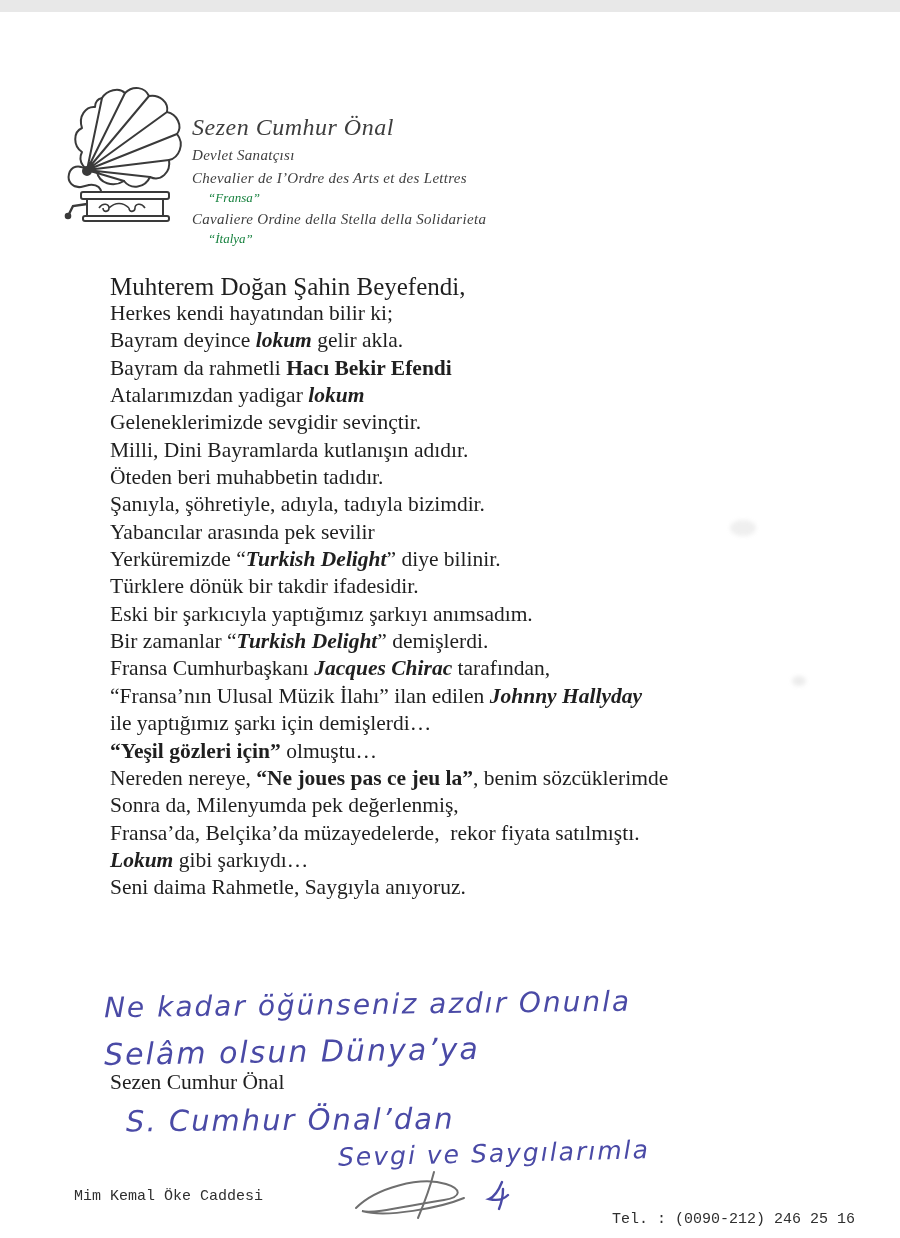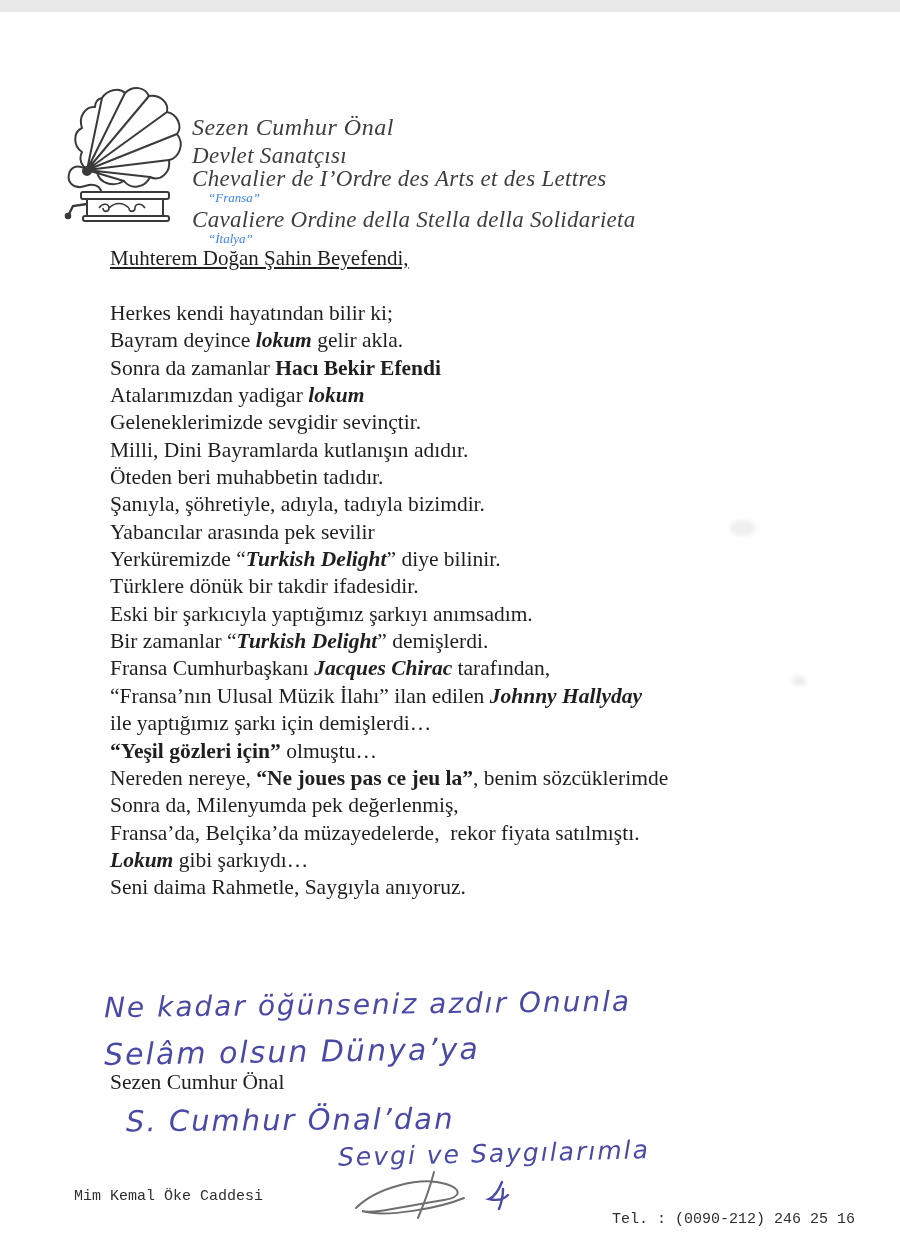--- a/index.html
+++ b/index.html
@@ -6,25 +6,25 @@
   .page {
     position:relative; width:900px; height:1238px; margin:12px auto;
     background:#ffffff; overflow:hidden;
     font-family:"Liberation Serif", serif; color:#1f1f1f;
   }
 
   
   .logo { position:absolute; left:45px; top:72px; width:140px; height:140px; }
   .header-block { position:absolute; left:192px; top:102px; color:#3e3e3e; font-style:italic; }
   .h-name  { font-size:24px; line-height:26px; margin-bottom:4px; letter-spacing:0.5px; }
-  .h-title { font-size:23px; line-height:23px; letter-spacing:0.3px; }
-  .h-note  { font-size:13px; line-height:15px; margin-left:16px; margin-bottom:3px; color:#3b82f6;font-style:italic; }
+  .h-title { font-size:15px; line-height:23px; letter-spacing:0.3px; }
+  .h-note  { font-size:13px; line-height:15px; margin-left:16px; margin-bottom:3px; color:#15803d;font-style:italic; }
 
   
-  .salutation { position:absolute; left:110px; top:234px; font-size:21px;text-decoration:underline; }
+  .salutation { position:absolute; left:110px; top:261px; font-size:25px; }
   .body-block { position:absolute; left:110px; top:288px; font-size:21.5px; line-height:27.35px; width:770px;font-family:Liberation Serif, serif; }
   .ln  { white-space:pre; }
   .seg { font-style:normal; font-weight:normal; }
   .seg.b  { font-weight:bold; }
   .seg.bi { font-weight:bold; font-style:italic; }
 
   
   .hw { position:absolute; color:#4a4aa6; font-family:"DejaVu Sans", sans-serif;
         font-style:italic; letter-spacing:2px; white-space:pre; }
   .hw-1 { left:104px; top:976px;  font-size:28px; transform:rotate(-0.7deg); }
@@ -78,21 +78,21 @@
     <div class="h-note">“Fransa”</div>
     <div class="h-title">Cavaliere Ordine della Stella della Solidarieta</div>
     <div class="h-note">“İtalya”</div>
   </div>
 
   <div class="salutation">Muhterem Doğan Şahin Beyefendi,</div>
 
   <div class="body-block">
     <div class="ln"><span class="seg">Herkes kendi hayatından bilir ki;</span></div>
     <div class="ln"><span class="seg">Bayram deyince </span><span class="seg bi">lokum</span><span class="seg"> gelir akla.</span></div>
-    <div class="ln"><span class="seg">Sonra da zamanlar </span><span class="seg b">Hacı Bekir Efendi</span></div>
+    <div class="ln"><span class="seg">Bayram da rahmetli </span><span class="seg b">Hacı Bekir Efendi</span></div>
     <div class="ln"><span class="seg">Atalarımızdan yadigar </span><span class="seg bi">lokum</span></div>
     <div class="ln"><span class="seg">Geleneklerimizde sevgidir sevinçtir.</span></div>
     <div class="ln"><span class="seg">Milli, Dini Bayramlarda kutlanışın adıdır.</span></div>
     <div class="ln"><span class="seg">Öteden beri muhabbetin tadıdır.</span></div>
     <div class="ln"><span class="seg">Şanıyla, şöhretiyle, adıyla, tadıyla bizimdir.</span></div>
     <div class="ln"><span class="seg">Yabancılar arasında pek sevilir</span></div>
     <div class="ln"><span class="seg">Yerküremizde “</span><span class="seg bi">Turkish Delight</span><span class="seg">” diye bilinir.</span></div>
     <div class="ln"><span class="seg">Türklere dönük bir takdir ifadesidir.</span></div>
     <div class="ln"><span class="seg">Eski bir şarkıcıyla yaptığımız şarkıyı anımsadım.</span></div>
     <div class="ln"><span class="seg">Bir zamanlar “</span><span class="seg bi">Turkish Delight</span><span class="seg">” demişlerdi.</span></div>

